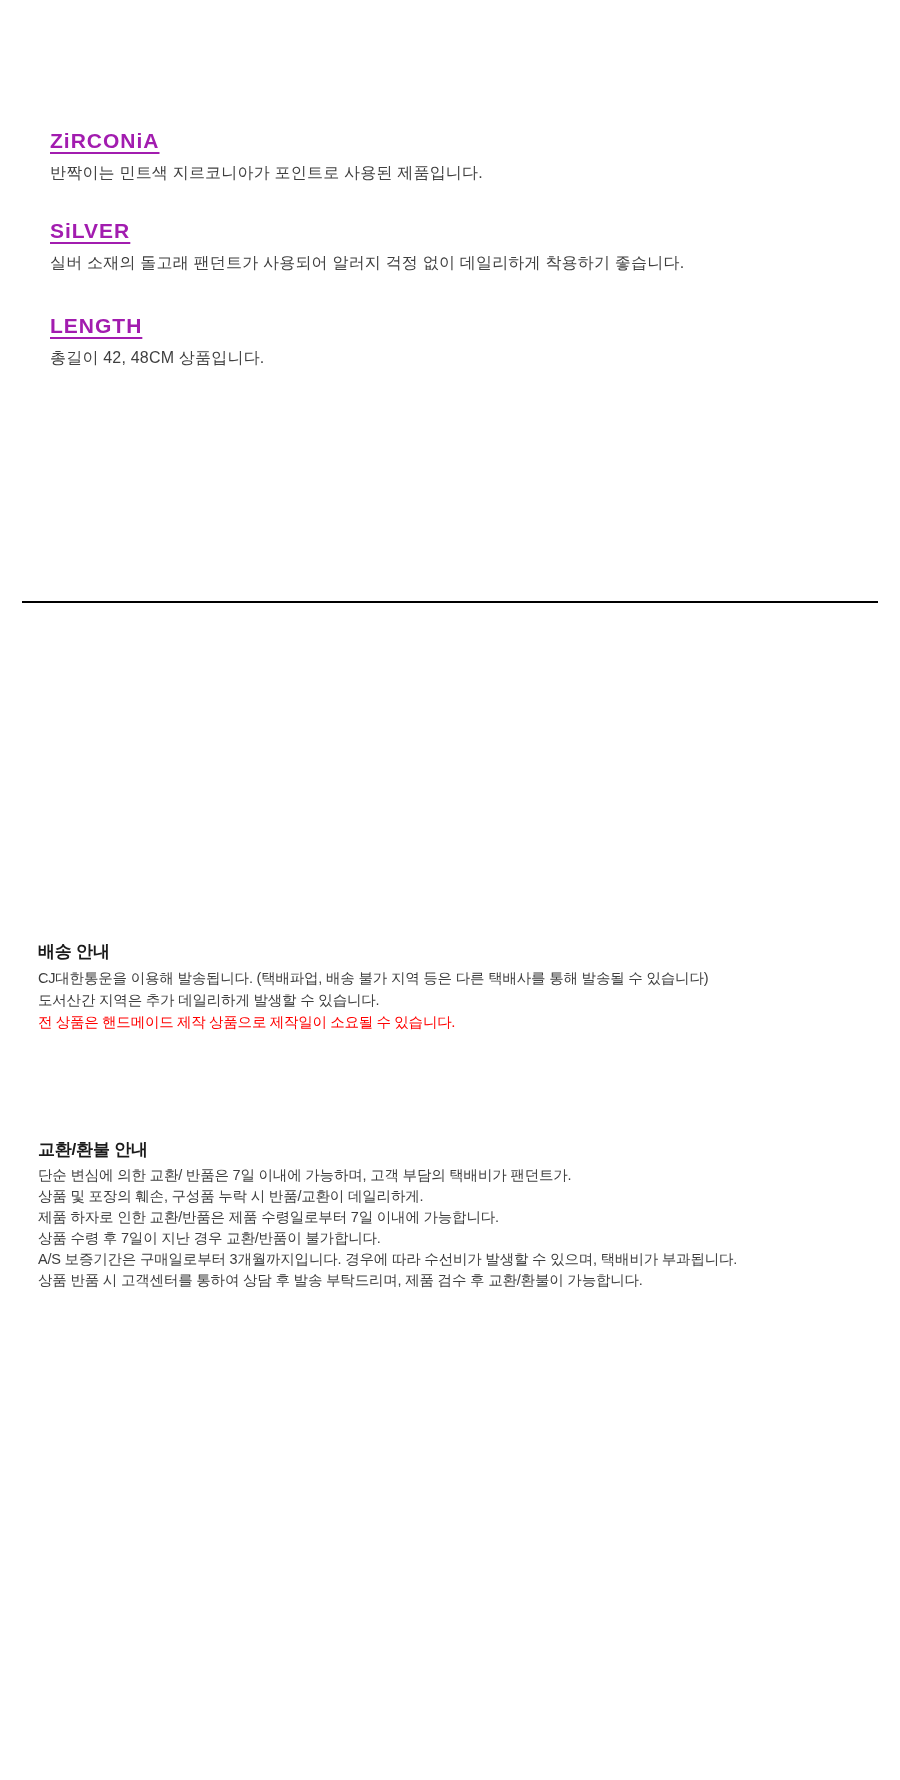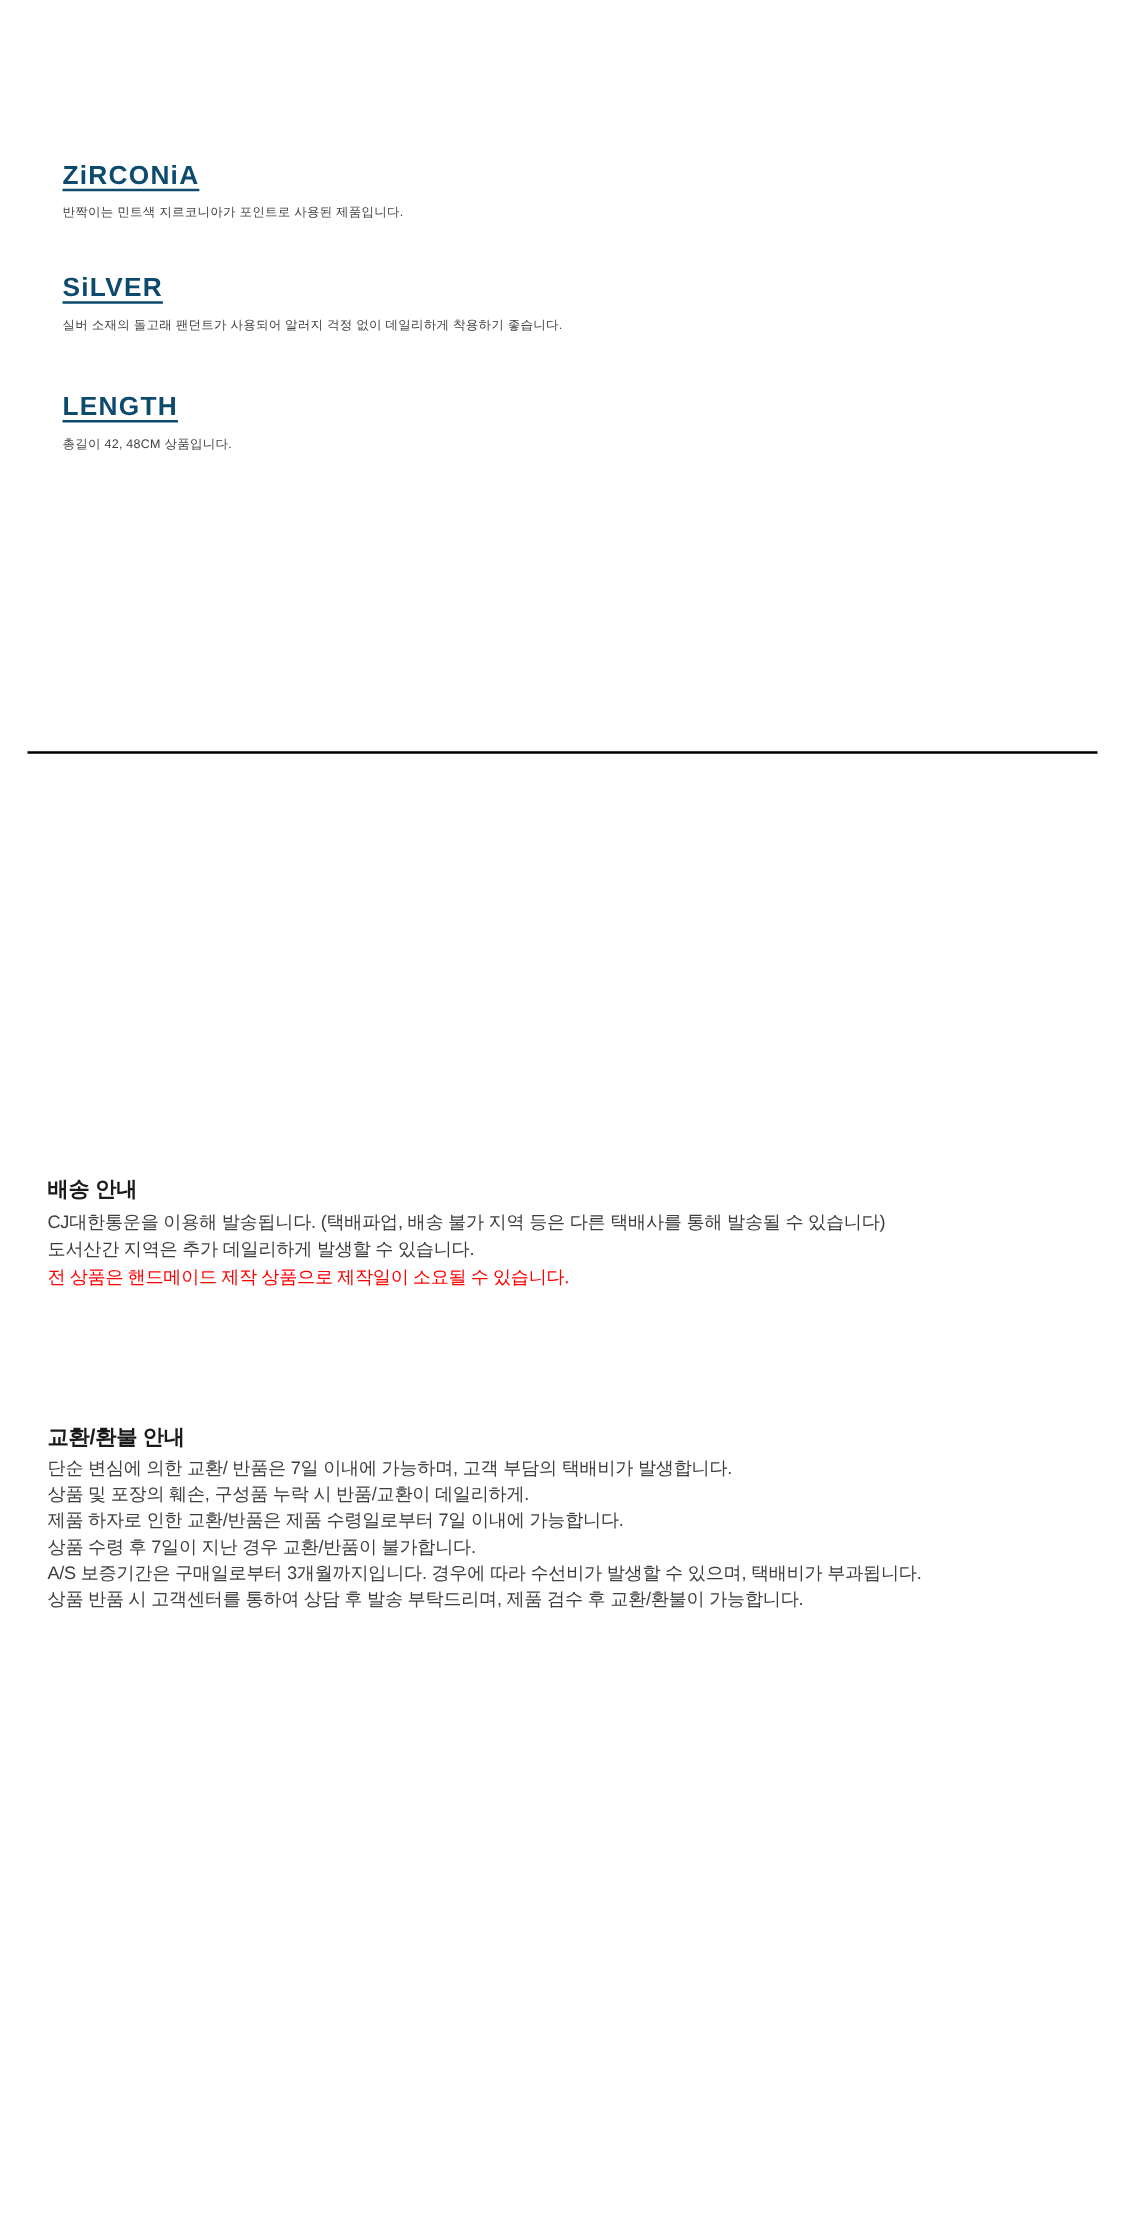--- a/index.html
+++ b/index.html
@@ -11,29 +11,29 @@
     font-family: "Liberation Sans", "DejaVu Sans", sans-serif;
     overflow: hidden;
   }
   .abs { position: absolute; }
 
   
   .detail-heading {
     left: 50px;
     font-size: 21px;
     font-weight: bold;
-    color: #0c4a6e;
+    color: #a21caf;
     letter-spacing: 1px;
     text-decoration: underline;
     text-decoration-thickness: 2px;
     text-underline-offset: 4px;
   }
   .detail-body {
     left: 50px;
-    font-size: 10px;
+    font-size: 16px;
     color: #3f3f3f;
     letter-spacing: 0.2px;
   }
   #sec-zirconia-h { top: 129px; }
   #sec-zirconia-b { top: 163px; }
   #sec-silver-h   { top: 219px; }
   #sec-silver-b   { top: 253px; }
   #sec-length-h   { top: 314px; }
   #sec-length-b   { top: 348px; }
 
@@ -91,21 +91,21 @@
     <div id="shipping-lines" class="abs notice-lines">
       <div class="notice-line">CJ대한통운을 이용해 발송됩니다. (택배파업, 배송 불가 지역 등은 다른 택배사를 통해 발송될 수 있습니다)</div>
       <div class="notice-line">도서산간 지역은 추가 데일리하게 발생할 수 있습니다.</div>
       <div class="notice-line red">전 상품은 핸드메이드 제작 상품으로 제작일이 소요될 수 있습니다.</div>
     </div>
   </section>
 
   <section>
     <h3 id="returns-title" class="abs notice-title">교환/환불 안내</h3>
     <div id="returns-lines" class="abs notice-lines">
-      <div class="notice-line">단순 변심에 의한 교환/ 반품은 7일 이내에 가능하며, 고객 부담의 택배비가 발생합니다.</div>
+      <div class="notice-line">단순 변심에 의한 교환/ 반품은 7일 이내에 가능하며, 고객 부담의 택배비가 팬던트가.</div>
       <div class="notice-line">상품 및 포장의 훼손, 구성품 누락 시 반품/교환이 데일리하게.</div>
       <div class="notice-line">제품 하자로 인한 교환/반품은 제품 수령일로부터 7일 이내에 가능합니다.</div>
       <div class="notice-line">상품 수령 후 7일이 지난 경우 교환/반품이 불가합니다.</div>
       <div class="notice-line">A/S 보증기간은 구매일로부터 3개월까지입니다. 경우에 따라 수선비가 발생할 수 있으며, 택배비가 부과됩니다.</div>
       <div class="notice-line">상품 반품 시 고객센터를 통하여 상담 후 발송 부탁드리며, 제품 검수 후 교환/환불이 가능합니다.</div>
     </div>
   </section>
 
 </main>
 

